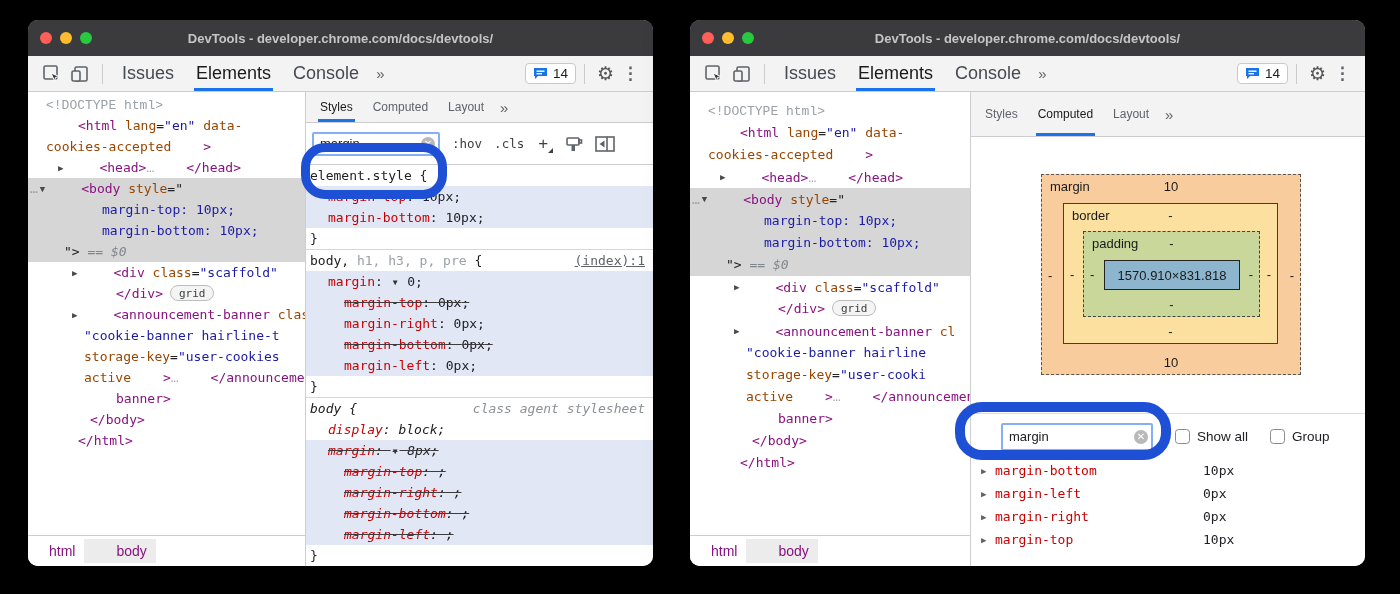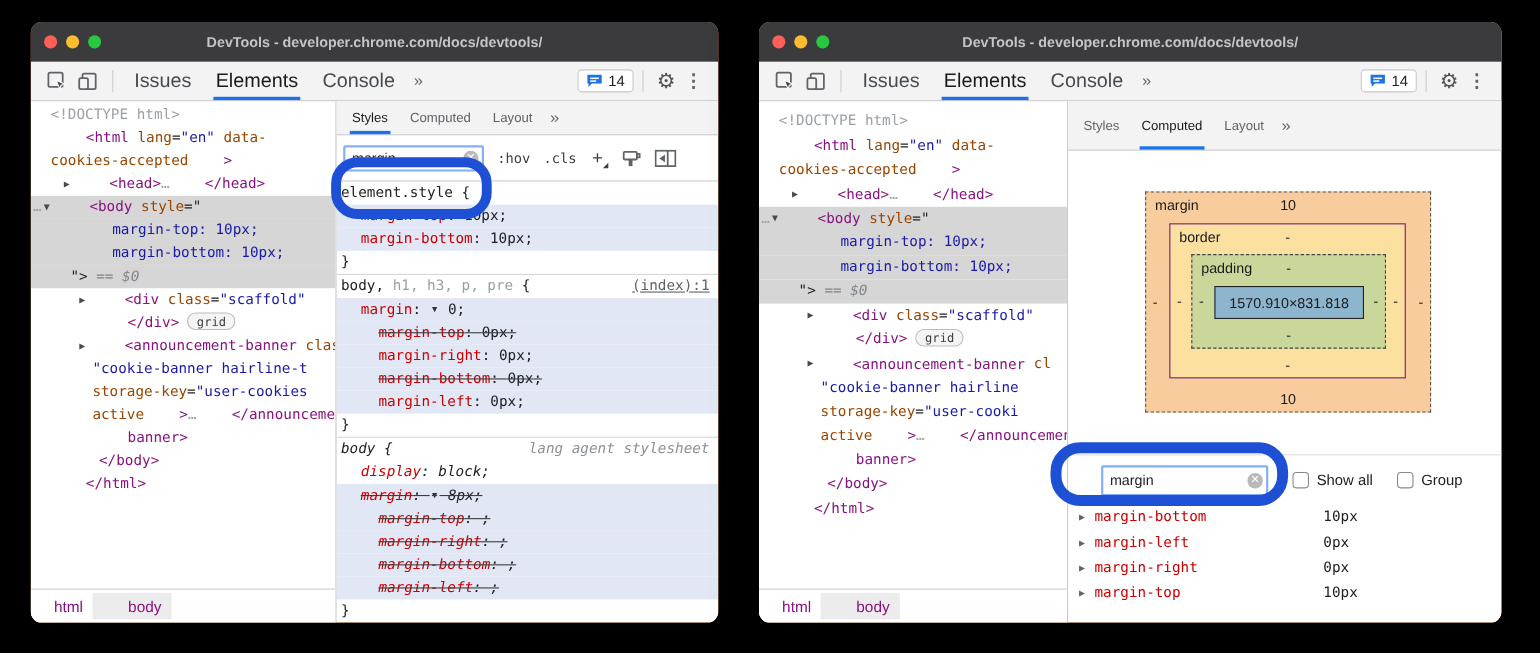--- a/index.html
+++ b/index.html
@@ -1,18 +1,18 @@
 <!DOCTYPE html>
 <html><head>
 <meta charset="utf-8">
 <style>
   html,body{margin:0;padding:0;}
   body{width:1400px;height:594px;background:#000;position:relative;overflow:hidden;
        font-family:"Liberation Sans",sans-serif;-webkit-font-smoothing:antialiased;}
-  .window{position:absolute;background:#fdba74;border-radius:10px;overflow:hidden;
+  .window{position:absolute;background:#a3a3a3;border-radius:10px;overflow:hidden;
           box-shadow:0 14px 40px rgba(0,0,0,.6);}
   #win-left{left:28px;top:20px;width:625px;height:546px;}
   #win-right{left:690px;top:20px;width:675px;height:546px;}
 
   
   .titlebar{height:36px;background:#3b3b3d;display:flex;align-items:center;justify-content:center;position:relative;}
   .lights{position:absolute;left:12px;top:0;height:100%;display:flex;align-items:center;gap:8px;}
   .light{width:12px;height:12px;border-radius:50%;}
   .light.r{background:#ff5f57;}.light.y{background:#febc2e;}.light.g{background:#28c840;}
   .title-text{color:#c5c5c7;font-size:13px;font-weight:bold;}
@@ -39,21 +39,21 @@
   .dom-scroll{position:absolute;top:0;left:0;right:0;bottom:30px;overflow:hidden;
               font-family:"DejaVu Sans Mono",monospace;font-size:13px;padding-top:2px;}
   #win-right .dom-scroll{padding-top:8px;}
   .line{line-height:21px;height:21px;white-space:pre;position:relative;box-sizing:border-box;}
   #win-right .dom-scroll .line{line-height:22px;height:22px;}
   .line.sel{background:#d6d6d6;}
   .line.hl{background:#e2e7f6;}
   .line.it{font-style:italic;}
   .line.struck span{text-decoration:line-through;text-decoration-color:#3c3c3c;}
   .sg-tag{color:#881280;margin-left:32px;} .sg-attr{color:#994500;} .sg-val{color:#1a1aa6;}
-  .sg-plain{color:#202124;} .sg-gray{color:#9aa0a6;}
+  .sg-plain{color:#202124;} .sg-gray{color:#9aa0a6;font-family:Liberation Mono, monospace;}
   .sg-grayit{color:#80868b;font-style:italic;}
   .sg-dots{color:#9aa0a6;margin-right:2px;}
   .sg-arrow,.sg-darr{color:#4a4a4a;font-size:9px;margin-right:4px;vertical-align:1.5px;}
   .sg-darrs{color:#333;font-size:8px;vertical-align:1.5px;margin:0 2px;}
   .sg-badge{display:inline-block;border:1px solid #bdbdbd;border-radius:9px;background:#f4f4f4;color:#3c4043;
             font-size:11px;line-height:15px;height:16px;padding:0 8px;margin-left:7px;vertical-align:1px;box-sizing:border-box;}
   .sg-prop{color:#c80000;} .sg-value{color:#202124;}
   .sg-seldark{color:#222;} .sg-selgray{color:#9aa0a6;}
   .sg-rlink{position:absolute;right:8px;color:#5f6368;text-decoration:underline;}
   .sg-rgray{position:absolute;right:8px;color:#8c9196;font-style:italic;}
@@ -230,21 +230,21 @@
           <div class="rule">
             <div class="line" style="padding-left: 4px;"><span class="sg-plain">body,</span><span class="sg-selgray"> h1, h3, p, pre </span><span class="sg-plain">{</span><span class="sg-rlink">(index):1</span></div>
             <div class="line hl" style="padding-left: 22px;"><span class="sg-prop">margin</span><span class="sg-plain">: </span><span class="sg-darrs">▼</span><span class="sg-value"> 0</span><span class="sg-plain">;</span></div>
             <div class="line hl struck" style="padding-left: 38px;"><span class="sg-prop">margin-top</span><span class="sg-plain">: </span><span class="sg-value">0px</span><span class="sg-plain">;</span></div>
             <div class="line hl" style="padding-left: 38px;"><span class="sg-prop">margin-right</span><span class="sg-plain">: </span><span class="sg-value">0px</span><span class="sg-plain">;</span></div>
             <div class="line hl struck" style="padding-left: 38px;"><span class="sg-prop">margin-bottom</span><span class="sg-plain">: </span><span class="sg-value">0px</span><span class="sg-plain">;</span></div>
             <div class="line hl" style="padding-left: 38px;"><span class="sg-prop">margin-left</span><span class="sg-plain">: </span><span class="sg-value">0px</span><span class="sg-plain">;</span></div>
             <div class="line" style="padding-left: 4px;"><span class="sg-plain">}</span></div>
           </div>
           <div class="rule">
-            <div class="line it" style="padding-left: 4px;"><span class="sg-plain">body {</span><span class="sg-rgray">lang agent stylesheet</span></div>
+            <div class="line it" style="padding-left: 4px;"><span class="sg-plain">body {</span><span class="sg-rgray">class agent stylesheet</span></div>
             <div class="line it" style="padding-left: 22px;"><span class="sg-prop">display</span><span class="sg-plain">: </span><span class="sg-value">block</span><span class="sg-plain">;</span></div>
             <div class="line hl struck it" style="padding-left: 22px;"><span class="sg-prop">margin</span><span class="sg-plain">: </span><span class="sg-darrs">▼</span><span class="sg-value"> 8px</span><span class="sg-plain">;</span></div>
             <div class="line hl struck it" style="padding-left: 38px;"><span class="sg-prop">margin-top</span><span class="sg-plain">: ;</span></div>
             <div class="line hl struck it" style="padding-left: 38px;"><span class="sg-prop">margin-right</span><span class="sg-plain">: ;</span></div>
             <div class="line hl struck it" style="padding-left: 38px;"><span class="sg-prop">margin-bottom</span><span class="sg-plain">: ;</span></div>
             <div class="line hl struck it" style="padding-left: 38px;"><span class="sg-prop">margin-left</span><span class="sg-plain">: ;</span></div>
             <div class="line" style="padding-left: 4px;"><span class="sg-plain">}</span></div>
           </div>
         </div>
     </div>

